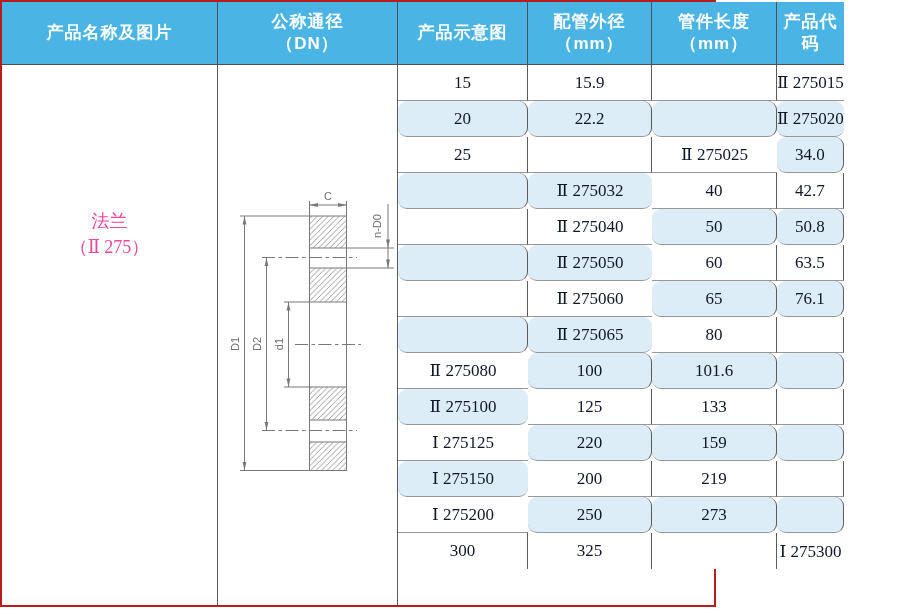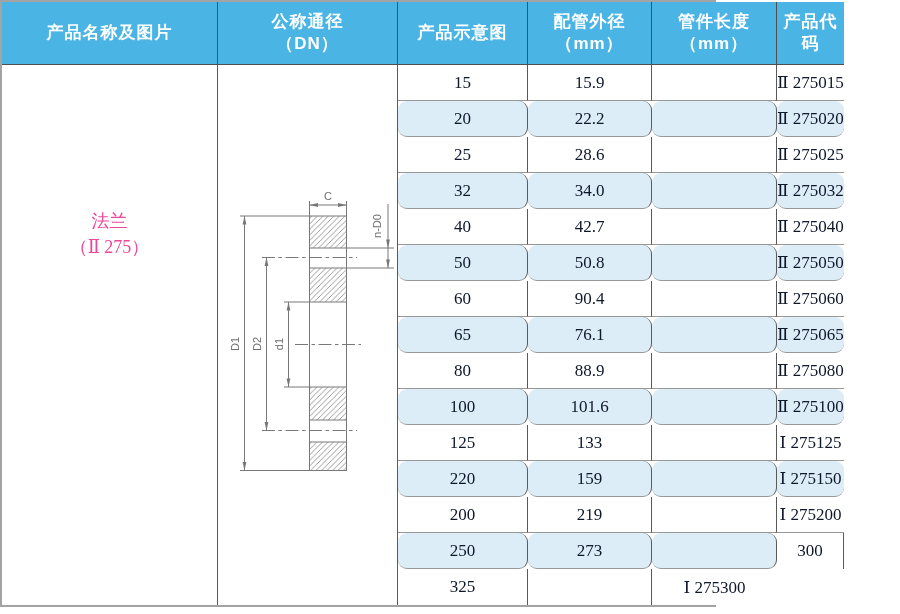--- a/index.html
+++ b/index.html
@@ -6,21 +6,21 @@
   html,body { background:#ffffff; }
   body {
     width: 900px; height: 614px;
     font-family: "Liberation Sans", sans-serif;
     overflow: hidden;
   }
   .page { width:900px; height:614px; background:#fff; }
 
   .table {
     width: 716px; height: 607px;
-    border: 2px solid #a3a3a3;
+    border: 2px solid #b91c1c;
     background: #fff;
     display: grid;
     grid-template-columns: 216px 180px 130px 124px 125px 1fr;
     grid-template-rows: 63px repeat(15, 36px);
   }
 
   
   .th {
     background: var(--header-bg, #4ab4e4);
     color: var(--header-text, #ffffff);
@@ -173,45 +173,42 @@
 
   <div class="td v">15</div>
       <div class="td v">15.9</div>
       <div class="td v"></div>
       <div class="td">Ⅱ 275015</div>
       <div class="td v alt">20</div>
       <div class="td v alt">22.2</div>
       <div class="td v alt"></div>
       <div class="td alt">Ⅱ 275020</div>
       <div class="td v">25</div>
-      <div class="td v">28.6</div>
       <div class="td v"></div>
       <div class="td">Ⅱ 275025</div>
-      <div class="td v alt">32</div>
       <div class="td v alt">34.0</div>
       <div class="td v alt"></div>
       <div class="td alt">Ⅱ 275032</div>
       <div class="td v">40</div>
       <div class="td v">42.7</div>
       <div class="td v"></div>
       <div class="td">Ⅱ 275040</div>
       <div class="td v alt">50</div>
       <div class="td v alt">50.8</div>
       <div class="td v alt"></div>
       <div class="td alt">Ⅱ 275050</div>
       <div class="td v">60</div>
-      <div class="td v">90.4</div>
+      <div class="td v">63.5</div>
       <div class="td v"></div>
       <div class="td">Ⅱ 275060</div>
       <div class="td v alt">65</div>
       <div class="td v alt">76.1</div>
       <div class="td v alt"></div>
       <div class="td alt">Ⅱ 275065</div>
       <div class="td v">80</div>
-      <div class="td v">88.9</div>
       <div class="td v"></div>
       <div class="td">Ⅱ 275080</div>
       <div class="td v alt">100</div>
       <div class="td v alt">101.6</div>
       <div class="td v alt"></div>
       <div class="td alt">Ⅱ 275100</div>
       <div class="td v">125</div>
       <div class="td v">133</div>
       <div class="td v"></div>
       <div class="td">Ⅰ 275125</div>

